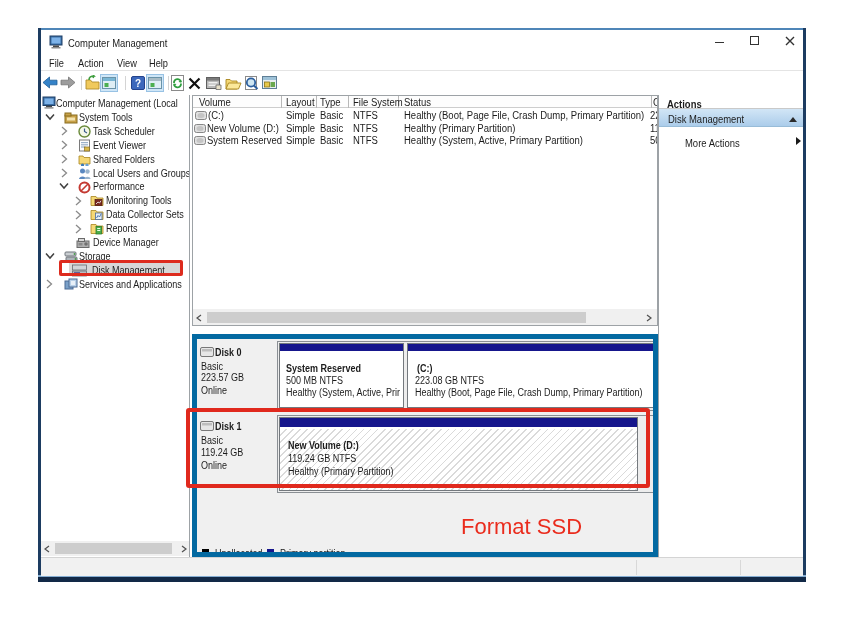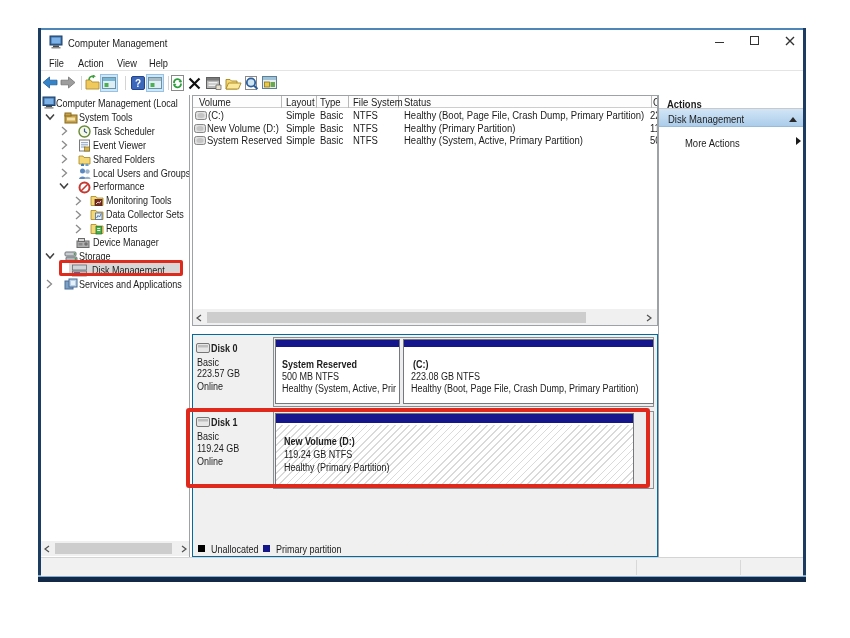--- a/index.html
+++ b/index.html
@@ -318,21 +318,21 @@
     <svg class="a" style="left:3px;top:4.5px;" width="6" height="8" viewBox="0 0 6 8">
           <polyline points="5,1 1,4 5,7" fill="none" stroke="#505050" stroke-width="1.2"></polyline>
         </svg>
     <div class="a" style="left:14px;top:2.5px;width:379px;height:11px;background:#cdcdcd;"></div>
     <svg class="a" style="left:453px;top:4.5px;" width="6" height="8" viewBox="0 0 6 8">
           <polyline points="1,1 5,4 1,7" fill="none" stroke="#505050" stroke-width="1.2"></polyline>
         </svg>
   </div>
 </div>
 
-<div class="a" id="disks" style="left:154px;top:306px;width:466px;height:223px;background:#f0f0f0;border:1px solid #0369a1;overflow:hidden;">
+<div class="a" id="disks" style="left:154px;top:306px;width:466px;height:223px;background:#f0f0f0;border:5px solid #0369a1;overflow:hidden;">
 
   <div class="a" style="left:1px;top:2px;width:460px;height:70px;background:#ededed;border:1px solid #8a8f94;"></div>
   <div class="a" style="left:1px;top:2px;width:80px;height:70px;border-right:1px solid #8a8f94;background:#f0f0f0;"></div>
   <svg class="a" style="left:3px;top:8px;" width="14" height="10" viewBox="0 0 14 10">
     <rect x="0.5" y="0.5" width="13" height="9" rx="1.5" fill="#e6e6e6" stroke="#6a6a6a" stroke-width="0.9"></rect>
     <rect x="2" y="2" width="10" height="2.5" fill="#bdbdbd"></rect>
   </svg>
   <div class="a t10 b" style="left:18px;top:7.5px;">Disk 0</div>
   <div class="a t10" style="left:4px;top:21.5px;">Basic</div>
   <div class="a t10" style="left:4px;top:32.5px;">223.57 GB</div>
@@ -369,20 +369,21 @@
     <div class="a t10 b" style="left:8px;top:21.5px;">New Volume  (D:)</div>
     <div class="a t10" style="left:8px;top:35px;">119.24 GB NTFS</div>
     <div class="a t10" style="left:8px;top:47.5px;">Healthy (Primary Partition)</div>
   </div>
 
   <div class="a" style="left:5px;top:209.5px;width:7px;height:7px;background:#000;"></div>
   <div class="a t10" style="left:17.5px;top:208.5px;">Unallocated</div>
   <div class="a" style="left:70px;top:209.5px;width:7px;height:7px;background:#16168c;"></div>
   <div class="a t10" style="left:83px;top:208.5px;">Primary partition</div>
 
+  <div class="a" style="left:264px;top:175px;font-size:22px;color:#ea2c1d;white-space:nowrap;">Format SSD</div>
 </div>
 
 <div class="a" id="actions" style="left:620px;top:67px;width:145px;height:462px;background:#fff;border-left:1px solid #9da2a6;overflow:hidden;">
   <div class="a t10 b" style="left:8px;top:2.5px;font-size:10.5px;">Actions</div>
   <div class="a" style="left:0;top:12.5px;width:144px;height:1px;background:#c9c9c9;"></div>
   <div class="a" style="left:0;top:14px;width:144px;height:18px;background:linear-gradient(#d2e6f6,#abccea);border-bottom:1px solid #98bcd8;"></div>
   <div class="a t10" style="left:9px;top:18px;font-size:10.5px;">Disk Management</div>
   <svg class="a" style="left:130px;top:22px;" width="8" height="5" viewBox="0 0 8 5">
         <path d="M4 0 L8 5 L0 5 Z" fill="#2a2a2a"></path>
       </svg>

